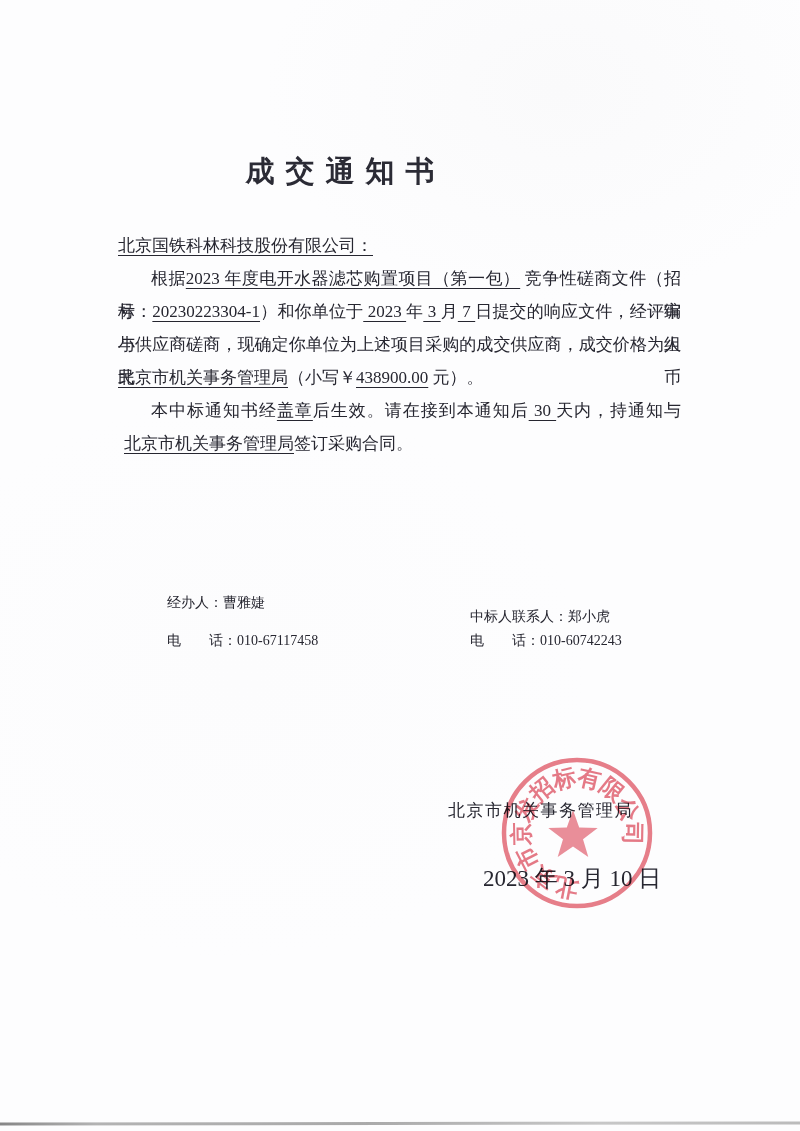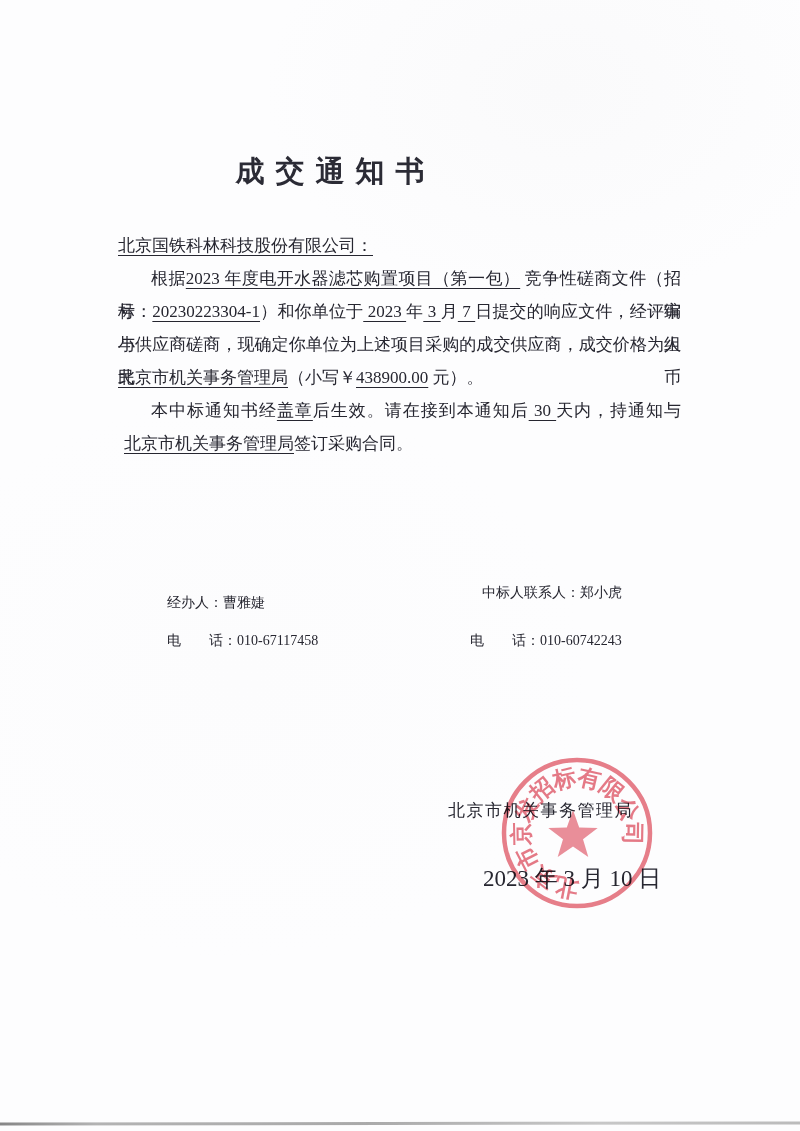--- a/index.html
+++ b/index.html
@@ -8,38 +8,38 @@
     width:800px; height:1131px;
     margin:0 auto;
     background:#fdfdfe;
     background-image: radial-gradient(ellipse 420px 300px at 70% 8%, #fafafb 0%, rgba(250,250,251,0) 70%),
                       radial-gradient(ellipse 500px 400px at 30% 60%, #fcfcfd 0%, rgba(252,252,253,0) 70%);
     font-family:"Liberation Serif","DejaVu Serif",serif;
     color:#262630;
     overflow:hidden;
   }
   .title {
-    position:absolute; top:152px; left:4px; width:652px;
+    position:absolute; top:152px; left:14px; width:652px;
     margin:0; text-align:center;
     font-size:29px; font-weight:600; letter-spacing:11px; text-indent:11px;
     color:#2b2b35;
   }
   .body-block {
     position:absolute; left:118px; top:229px; width:563px;
     font-size:17px; line-height:33px;
   }
   .bline { height:33px; white-space:nowrap; }
   .bline.justify { white-space:normal; text-align:justify; text-align-last:justify; }
   .bline.indent { text-indent:33px; }
   .bline.nudge { padding-left:6px; }
   .u { text-decoration:underline; text-underline-offset:4px; text-decoration-thickness:1px;margin-top:8px; }
   .contact { position:absolute; font-size:14px; line-height:24px; white-space:nowrap; }
   .agent-name  { left:167px; top:591px; }
   .agent-phone { left:167px; top:629px; }
-  .winner-name  { left:470px; top:581px;margin-left:12px; }
+  .winner-name  { left:470px; top:605px; }
   .winner-phone { left:470px; top:629px; }
   .sig-company { position:absolute; left:448px; top:799px; font-size:17px; letter-spacing:1.5px; white-space:nowrap; }
   .sig-date    { position:absolute; left:483px; top:863px; font-size:23px; white-space:nowrap; }
   .seal {
     position:absolute; left:462px; top:718px; width:230px; height:230px;
     mix-blend-mode:multiply; opacity:0.85; pointer-events:none;
   }
   .seal svg { width:230px; height:230px; display:block; }
   .seal circle { fill:none; stroke-width:4.5; stroke-opacity:0.9; }
   .seal polygon { fill-opacity:0.78; }

